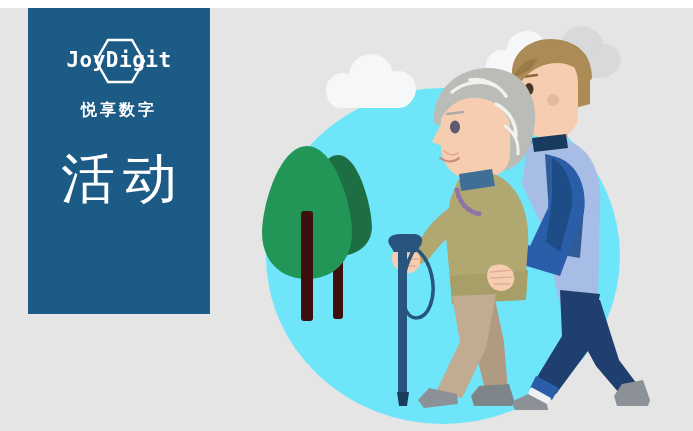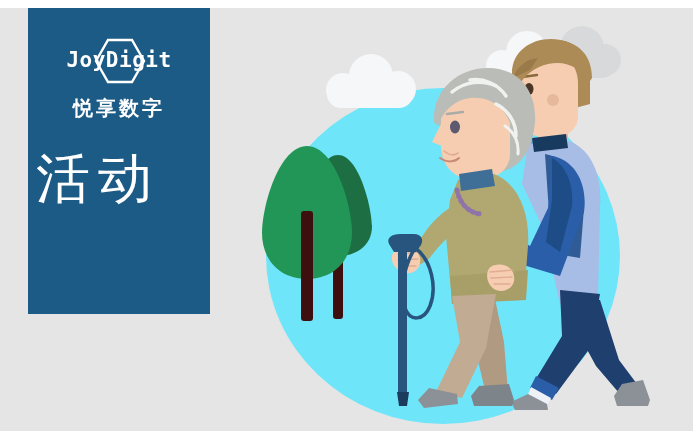--- a/index.html
+++ b/index.html
@@ -66,31 +66,32 @@
     font-family: "DejaVu Sans Mono", monospace;
     font-size: 21px;
     font-weight: bold;
     letter-spacing: 0.5px;
     line-height: 24px;
     white-space: nowrap;
   }
   .logo-cn {
     margin-top: 10px;
     color: #ffffff;
-    font-family: Liberation Mono, monospace;
-    font-size: 20px;
+    font-family: Liberation Sans, sans-serif;
+    font-size: 16px;
     font-weight: bold;
     letter-spacing: 3px;
     line-height: 24px;
   }
   .title-block {
     position: absolute;
     left: 0;
     top: 140px;
     width: 100%;
+    text-align: center;
   }
   .title-line {
     color: #ffffff;
     font-family: "DejaVu Sans", sans-serif;
     font-size: 54px;
     line-height: 62px;
     letter-spacing: 8px;
     text-indent: 8px;
   }
   .title-line.light { font-weight: 400; }

